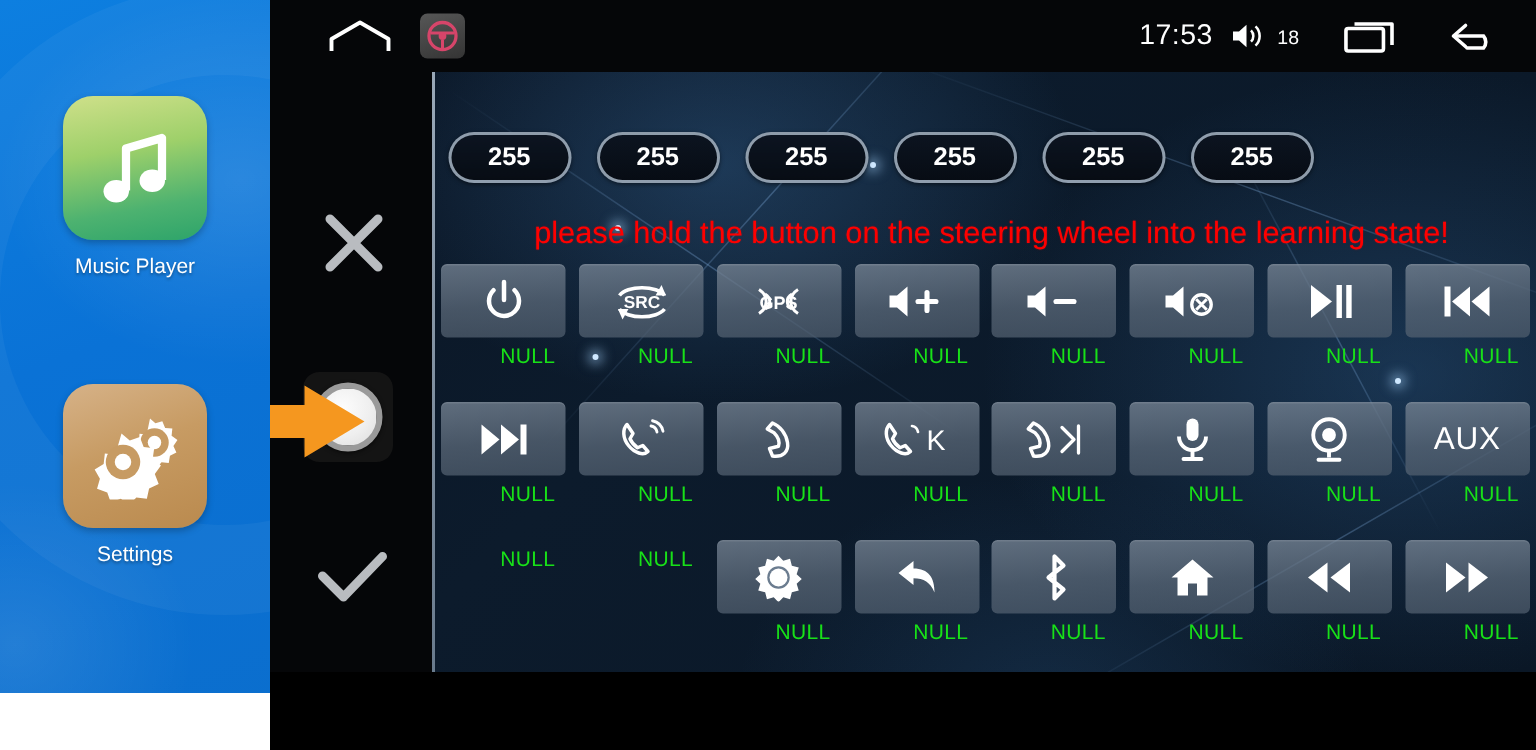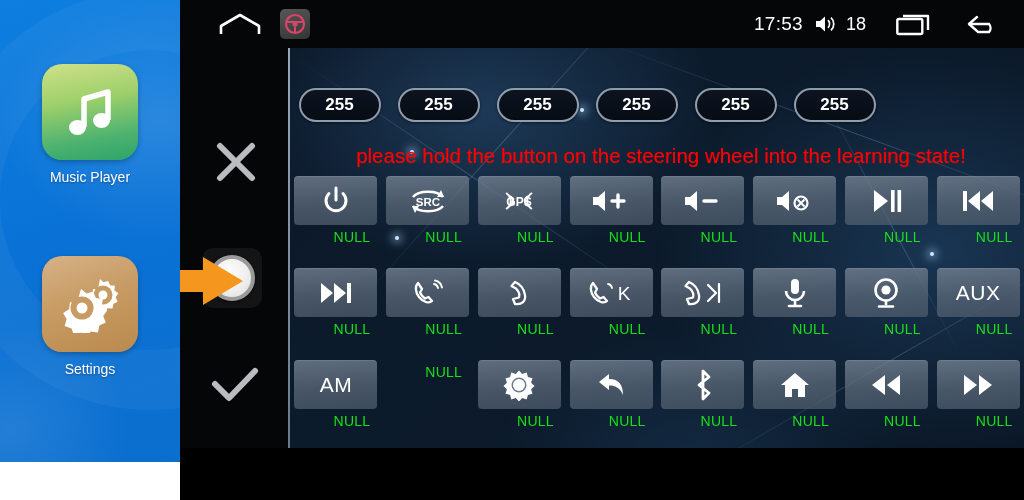--- a/index.html
+++ b/index.html
@@ -67,21 +67,21 @@
   }
   #sb-home { margin-left:38px; width:44px; height:26px; display:flex; align-items:center; justify-content:center; }
   #sb-wheel {
     margin-left:18px; width:30px; height:30px; border-radius:5px;
     background:linear-gradient(160deg,#575757,#343434);
     display:flex; align-items:center; justify-content:center;
   }
   #sb-right { margin-left:auto; display:flex; align-items:center; gap:0; padding-right:24px; }
   #sb-time { color:#fff; font-size:19px; letter-spacing:0.3px; }
   #sb-volicon { margin-left:11px; display:flex; align-items:center; }
-  #sb-vol { color:#fff; font-size:18px; margin-left:8px; }
+  #sb-vol { color:#fff; font-size:13px; margin-left:8px; }
   #sb-recent { margin-left:30px; display:flex; align-items:center; }
   #sb-back { margin-left:32px; display:flex; align-items:center; }
 
   
   #ctrlcol { position:absolute; left:0; top:48px; width:108px; height:452px; background:#050608; z-index:20; }
   .ctrl-x { position:absolute; left:34px; top:92px; }
   .ctrl-check { position:absolute; left:30px; top:318px; }
   .ctrl-knob {
     position:absolute; left:22px; top:200px; width:60px; height:60px; border-radius:11px;
     background:#141414; display:flex; align-items:center; justify-content:center;
@@ -437,23 +437,20 @@
         <div class="cell">
           <div class="fnbtn">
             <span class="txt">AUX</span>
           </div>
           <div class="fnlabel">NULL</div>
         </div>
       </div>
 
       <div class="grid-row">
         <div class="cell">
-          <div class="fnbtn">
-            <span class="txt">AM</span>
-          </div>
           <div class="fnlabel">NULL</div>
         </div>
         <div class="cell">
           <div class="fnlabel">NULL</div>
         </div>
         <div class="cell">
           <div class="fnbtn">
             <svg width="32" height="32" viewBox="0 0 32 32">
               <path d="M16 1.5 l3.2 3.4 4.5-1.4 1.2 4.6 4.6 1.2 -1.4 4.5 3.4 3.2 -3.4 3.2 1.4 4.5 -4.6 1.2 -1.2 4.6 -4.5-1.4 -3.2 3.4 -3.2-3.4 -4.5 1.4 -1.2-4.6 -4.6-1.2 1.4-4.5 -3.4-3.2 3.4-3.2 -1.4-4.5 4.6-1.2 1.2-4.6 4.5 1.4z" fill="#fff"></path>
               <circle cx="16" cy="16" r="7.5" fill="#6b7c8f"></circle>

